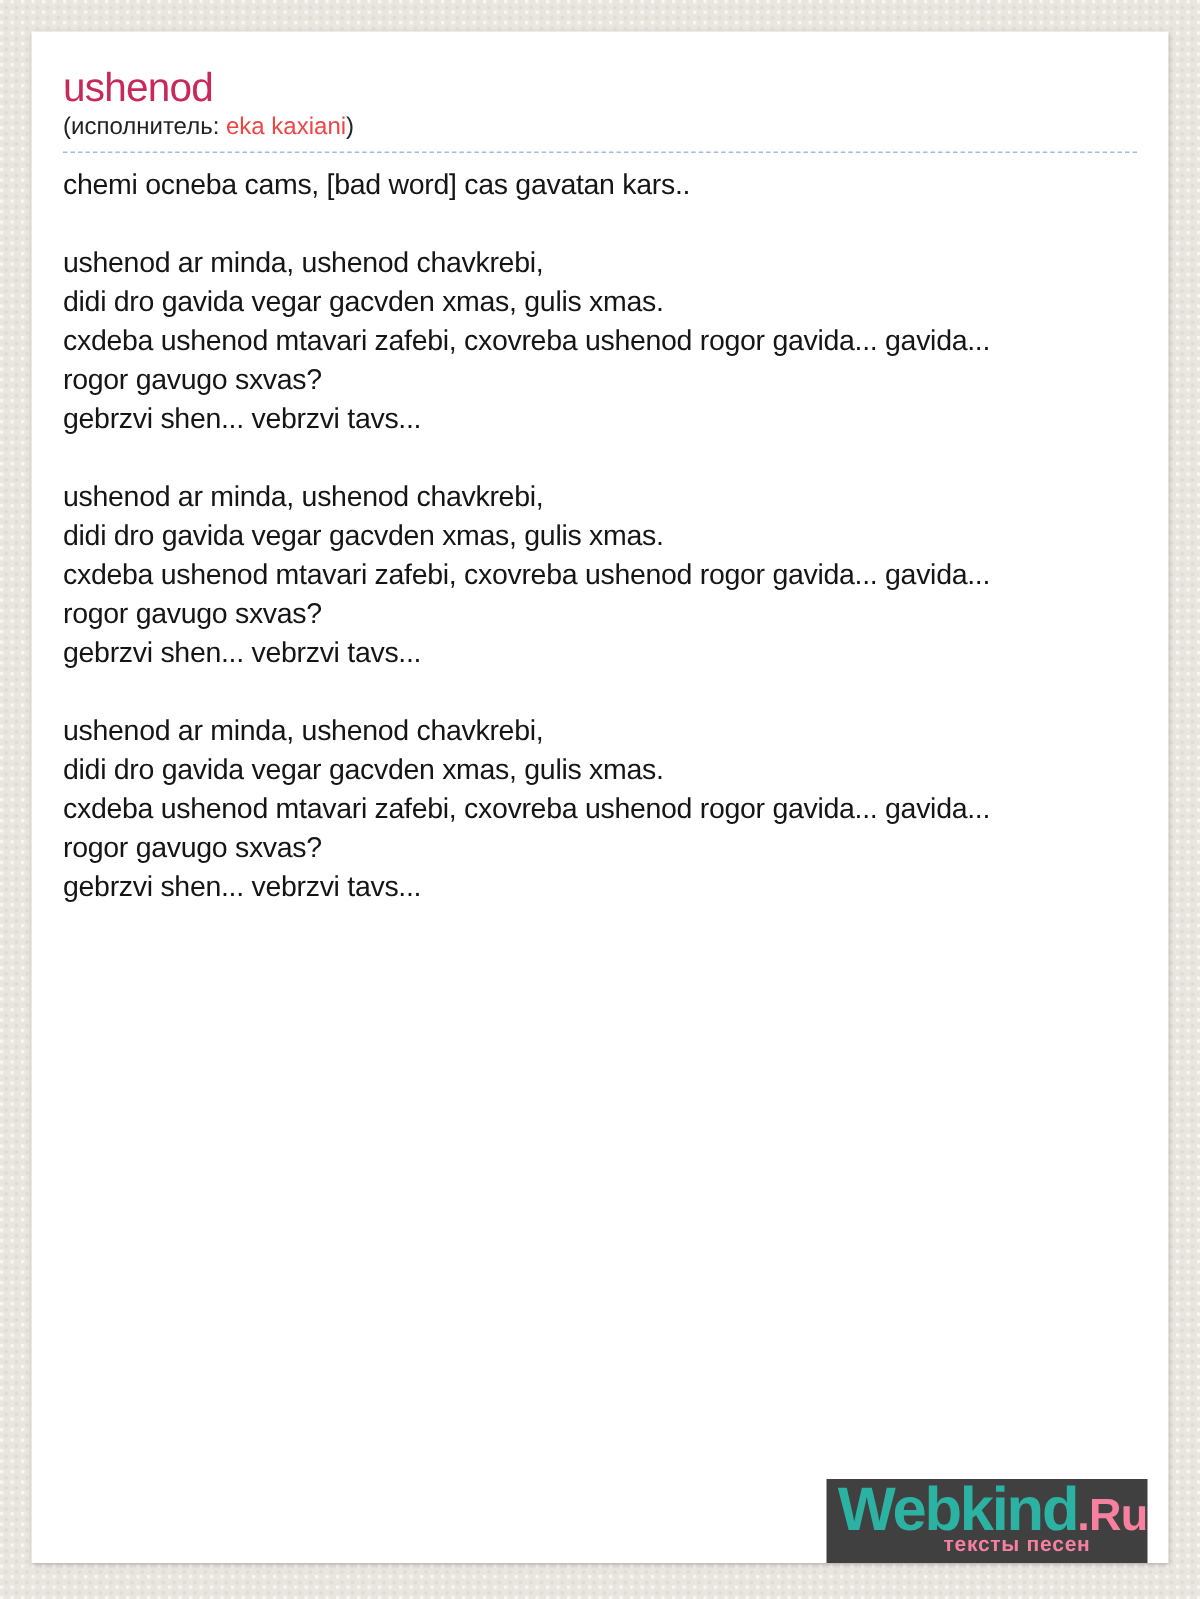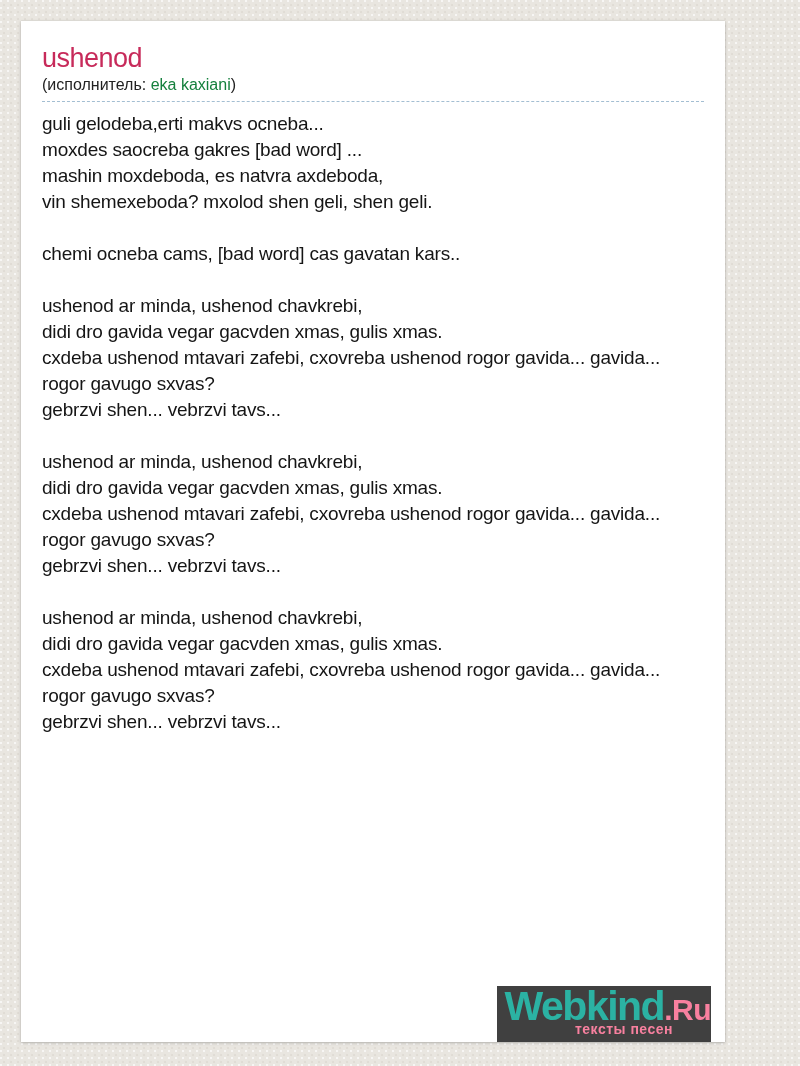--- a/index.html
+++ b/index.html
@@ -9,21 +9,21 @@
     font-family:"Liberation Sans", sans-serif;
     background-color:#e9e6e0;
     background-image:
       radial-gradient(circle at 1px 1px, rgba(255,255,255,.65) 1px, transparent 1.6px),
       radial-gradient(circle at 4px 5px, rgba(160,150,135,.12) 1px, transparent 1.6px);
     background-size:7px 7px;
     overflow:hidden;
   }
   .card {
     position:absolute; left:21px; top:21px;
-    width:704px; height:1021px;
+    width:758px; height:1021px;
     background:#ffffff;
     box-shadow:0 1px 3px rgba(0,0,0,.22), 0 0 1px rgba(0,0,0,.12);
   }
   .card-inner { padding:20px 21px 0 21px; position:relative; height:100%; }
   .song-header {
     border-bottom:1px dashed #a3bed2;
     padding-bottom:6px;
   }
   h1.song-title {
     font-size:27px;
@@ -69,29 +69,25 @@
 </style>
 </head>
 <body>
 
 <div class="card">
   <div class="card-inner">
 
     <div class="song-header">
       <h1 class="song-title" style="color: rgb(199, 42, 90);">ushenod</h1>
       <div class="artist-line">
-        <span>(исполнитель: </span><a class="artist-link" style="color: #15803d;">eka kaxiani</a><span>)</span>
+        <span>(исполнитель: </span><a class="artist-link" style="color: #ef4444;">eka kaxiani</a><span>)</span>
       </div>
     </div>
 
     <div class="lyrics">
-        <p class="stanza">guli gelodeba,erti makvs ocneba...
-moxdes saocreba gakres [bad word] ...
-mashin moxdeboda, es natvra axdeboda,
-vin shemexeboda? mxolod shen geli, shen geli.</p>
         <p class="stanza">chemi ocneba cams, [bad word] cas gavatan kars..</p>
         <p class="stanza">ushenod ar minda, ushenod chavkrebi,
 didi dro gavida vegar gacvden xmas, gulis xmas.
 cxdeba ushenod mtavari zafebi, cxovreba ushenod rogor gavida... gavida...
 rogor gavugo sxvas?
 gebrzvi shen... vebrzvi tavs...</p>
         <p class="stanza">ushenod ar minda, ushenod chavkrebi,
 didi dro gavida vegar gacvden xmas, gulis xmas.
 cxdeba ushenod mtavari zafebi, cxovreba ushenod rogor gavida... gavida...
 rogor gavugo sxvas?

